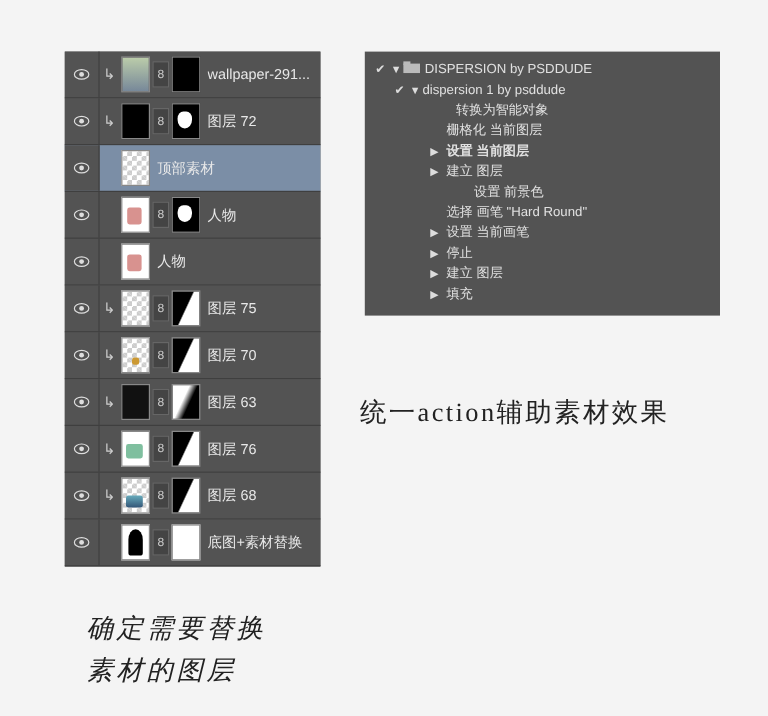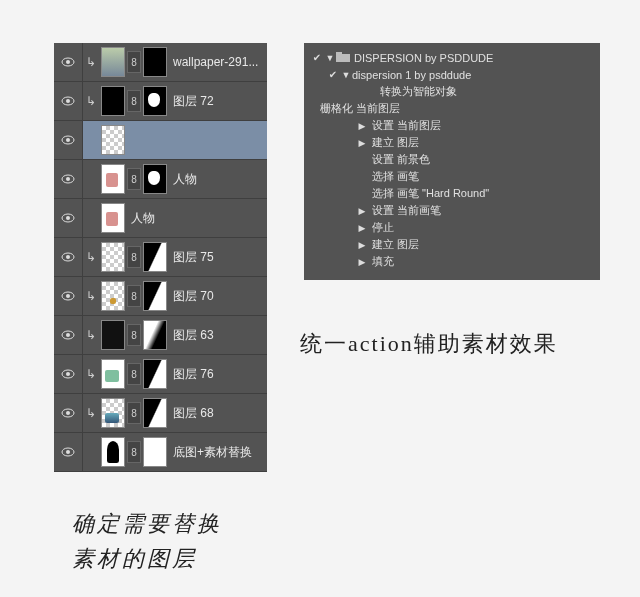--- a/index.html
+++ b/index.html
@@ -203,20 +203,21 @@
             <svg width="14" height="10">
               <ellipse cx="7" cy="5" rx="6" ry="4" fill="none" stroke="#ddd" stroke-width="1"></ellipse>
               <circle cx="7" cy="5" r="2" fill="#ddd"></circle>
             </svg>
           </span>
       </div>
       <div class="clip-col"></div>
       <div class="thumbs">
         <div class="thumb checker"></div>
       </div>
+      <span class="layer-name">顶部素材</span>
     </div>
 
     <div class="layer-row">
       <div class="vis-col">
           <span class="eye-icon">
             <svg width="14" height="10">
               <ellipse cx="7" cy="5" rx="6" ry="4" fill="none" stroke="#ddd" stroke-width="1"></ellipse>
               <circle cx="7" cy="5" r="2" fill="#ddd"></circle>
             </svg>
           </span>
@@ -381,39 +382,35 @@
     <div class="action-row" style="padding-left:22px">
       <span class="chk">✔</span>
       <span class="disclosure">▼</span>
       <span>dispersion 1 by psddude</span>
     </div>
     <div id="steps-host">
         <div class="action-row" style="padding-left: 60px;">
           <span class="disclosure"></span>
           <span style="margin-left: 4px;">转换为智能对象</span>
         </div>
-        <div class="action-row" style="">
+        <div class="action-row" style="padding-left: 52px;">
           <span class="disclosure"></span>
           <span style="margin-left: 4px;">栅格化 当前图层</span>
         </div>
         <div class="action-row" style="padding-left: 52px;">
           <span class="disclosure">▶</span>
-          <span style="margin-left: 4px;">设置 当前图层</span>
+          <span style="margin-left: 4px; font-weight: bold;">设置 当前图层</span>
         </div>
         <div class="action-row" style="padding-left: 52px;">
           <span class="disclosure">▶</span>
           <span style="margin-left: 4px;">建立 图层</span>
         </div>
-        <div class="action-row" style="padding-left: 52px;">
+        <div class="action-row" style="padding-left: 75px;">
           <span class="disclosure"></span>
           <span style="margin-left: 4px;">设置 前景色</span>
-        </div>
-        <div class="action-row" style="padding-left: 52px;">
-          <span class="disclosure"></span>
-          <span style="margin-left: 4px;">选择 画笔</span>
         </div>
         <div class="action-row" style="padding-left: 52px;">
           <span class="disclosure"></span>
           <span style="margin-left: 4px;">选择 画笔 "Hard Round"</span>
         </div>
         <div class="action-row" style="padding-left: 52px;">
           <span class="disclosure">▶</span>
           <span style="margin-left: 4px;">设置 当前画笔</span>
         </div>
         <div class="action-row" style="padding-left: 52px;">

